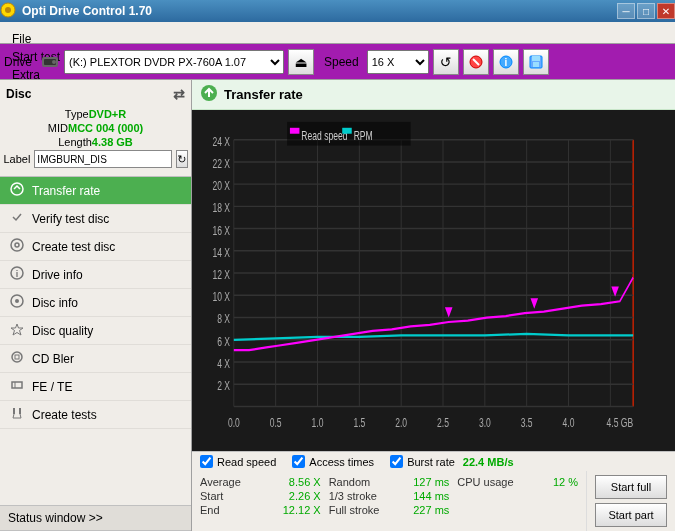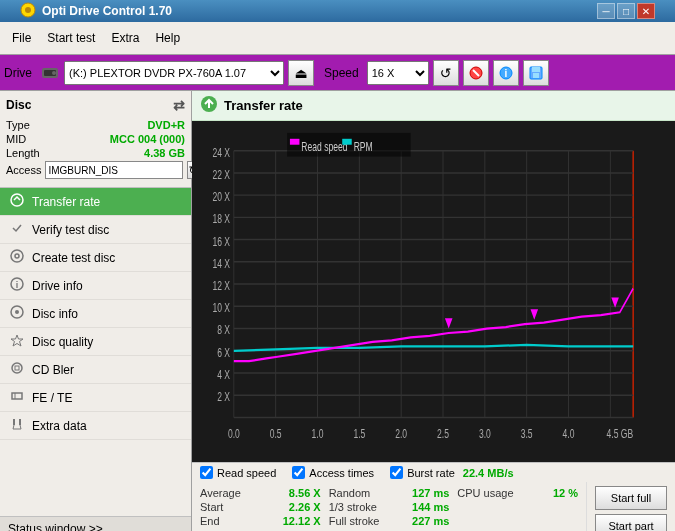--- a/index.html
+++ b/index.html
@@ -1,45 +1,45 @@
 <!DOCTYPE html>
 <html><head>
   <meta charset="utf-8">
   <style>
     * { margin: 0; padding: 0; box-sizing: border-box; }
     body { width: 675px; height: 531px; font-family: 'Segoe UI', Tahoma, sans-serif; font-size: 11px; background: #d4d0c8; overflow: hidden; }
 
     
-    #title-bar { background: linear-gradient(to bottom, #4a8fc0, #2d6a9f); height: 22px; display: flex; align-items: center; justify-content: space-between; padding: 0 20px; color: white; }
+    #title-bar { background: linear-gradient(to bottom, #4a8fc0, #2d6a9f); height: 22px; display: flex; align-items: center; justify-content: space-between; padding: 0 0; color: white; }
     #title-bar .win-buttons { display: flex; gap: 2px; }
     #title-bar .win-btn { width: 18px; height: 16px; border: 1px solid rgba(255,255,255,0.4); background: rgba(255,255,255,0.2); color: white; cursor: pointer; font-size: 10px; display: flex; align-items: center; justify-content: center; }
     #title-bar .win-btn.close { background: #c0392b; }
 
     
-    #menu-bar { background: #f0ede8; height: 22px; display: flex; align-items: center; padding: 16px 4px; border-bottom: 1px solid #a0a0a0; }
+    #menu-bar { background: #f0ede8; height: 22px; display: flex; align-items: flex-start; padding: 8px 4px; border-bottom: 1px solid #a0a0a0; flex-direction: column; }
     .menu-item { padding: 2px 8px; cursor: pointer; font-size: 12px; }
 
     
     #toolbar { background: #a21caf; height: 36px; display: flex; align-items: center; padding: 2px 4px; border-bottom: 1px solid #a0a0a0; gap: 4px; }
     .toolbar-label { font-size: 12px; margin-right: 4px; }
     .drive-select { display: flex; align-items: center; gap: 4px; }
     .drive-select select { width: 220px; height: 24px; font-size: 11px; }
     .speed-select { display: flex; align-items: center; gap: 4px; }
     .speed-select select { width: 60px; height: 24px; font-size: 11px; }
     .toolbar-btn { width: 26px; height: 26px; border: 1px solid #888; background: linear-gradient(to bottom, #fff, #ddd); cursor: pointer; display: flex; align-items: center; justify-content: center; font-size: 14px; }
 
     
     #main { display: flex; height: calc(531px - 22px - 22px - 36px); }
 
     
     #sidebar { width: 192px; background: #f0ede8; border-right: 1px solid #a0a0a0; display: flex; flex-direction: column; }
     #disc-info { padding: 6px; border-bottom: 1px solid #c0c0c0; }
     #disc-info .disc-header { display: flex; justify-content: space-between; align-items: center; margin-bottom: 6px; font-weight: bold; font-size: 12px; }
     #disc-info .disc-header .arrows { font-size: 14px; color: #555; }
-    .disc-row { display: flex; justify-content: space-between; margin-bottom: 2px; font-size: 11px; }
+    .disc-row { display: flex; justify-content: center; margin-bottom: 2px; font-size: 11px; }
     .disc-row .val { color: #00aa00; font-weight: bold; }
     .disc-row.label-row { display: flex; align-items: center; gap: 4px; }
     .disc-row.label-row input { flex: 1; height: 18px; font-size: 10px; border: 1px solid #888; background: white; padding: 0 2px; }
     .disc-row.label-row .refresh-btn { width: 18px; height: 18px; border: 1px solid #888; background: linear-gradient(to bottom, #fff, #ddd); cursor: pointer; font-size: 11px; display: flex; align-items: center; justify-content: center; }
 
     
     .nav-item { height: 28px; display: flex; align-items: center; padding: 0 10px; cursor: pointer; font-size: 12px; gap: 8px; border-bottom: 1px solid #e0ddd8; }
     .nav-item.active { background: #4CAF50; color: white; }
 
     .status-window-btn { height: 26px; display: flex; align-items: center; padding: 0 8px; cursor: pointer; font-size: 12px; background: #e0ddd8; border-top: 1px solid #c0c0c0; border-bottom: 1px solid #c0c0c0; margin-top: auto; }
@@ -60,21 +60,21 @@
     .legend-item { display: flex; align-items: center; gap: 3px; }
     .legend-dot { width: 10px; height: 4px; }
 
     
     #check-row { background: #f0ede8; padding: 3px 8px; display: flex; align-items: center; gap: 16px; border-top: 1px solid #c0c0c0; font-size: 11px; }
     .check-item { display: flex; align-items: center; gap: 4px; }
     .burst-val { color: #00aa00; font-weight: bold; margin-left: 4px; }
     .stats-grid { display: grid; grid-template-columns: 1fr 1fr 1fr; gap: 2px 8px; }
     .stat-row { display: flex; align-items: center; justify-content: space-between; padding: 1px 0; font-size: 11px; }
     .stat-label { color: #333; }
-    .stat-val { color: #00aa00; font-weight: bold; min-width: 50px; text-align: right; }
+    .stat-val { color: #00aa00; font-weight: normal; min-width: 50px; text-align: right; }
 
     
     .start-btn { height: 24px; width: 72px; border: 1px solid #888; background: linear-gradient(to bottom, #fff, #ddd); cursor: pointer; font-size: 11px; }
 
     #stats-and-buttons { display: flex; align-items: stretch; }
     #stats-section { flex: 1; padding: 4px 8px; background: #f0ede8; }
     #buttons-section { display: flex; flex-direction: column; justify-content: space-around; padding: 4px 8px; background: #f0ede8; border-left: 1px solid #ddd; gap: 4px; align-items: flex-end; }
   </style>
 </head>
 <body>
@@ -159,21 +159,21 @@
       </div>
       <div class="disc-row">
         <span>MID</span>
         <span class="val">MCC 004 (000)</span>
       </div>
       <div class="disc-row">
         <span>Length</span>
         <span class="val">4.38 GB</span>
       </div>
       <div class="disc-row label-row">
-        <span>Access</span>
+        <span>Label</span>
         <input type="text" value="IMGBURN_DIS" style="">
         <div class="refresh-btn">↻</div>
       </div>
     </div>
 
     <div class="nav-item active">
       <span>
         <svg width="14" height="14" viewBox="0 0 14 14">
             <circle cx="7" cy="7" r="6" fill="none" stroke="white" stroke-width="1.5"></circle>
             <polyline points="4,7 7,4 10,7" fill="none" stroke="white" stroke-width="1.5"></polyline>
@@ -243,21 +243,21 @@
       <span>FE / TE</span>
     </div>
     <div class="nav-item">
       <span>
         <svg width="14" height="14" viewBox="0 0 14 14">
             <line x1="4" y1="2" x2="4" y2="8" stroke="#777" stroke-width="2"></line>
             <line x1="10" y1="2" x2="10" y2="8" stroke="#777" stroke-width="2"></line>
             <path d="M4 8 L3 12 L11 12 L10 8" fill="none" stroke="#777" stroke-width="1"></path>
           </svg>
       </span>
-      <span>Extra data</span>
+      <span>Create tests</span>
     </div>
 
     <div style="flex:1;"></div>
     <div class="status-window-btn">
       <span>Status window &gt;&gt;</span>
     </div>
   </div>
 
   <div id="content">
 

